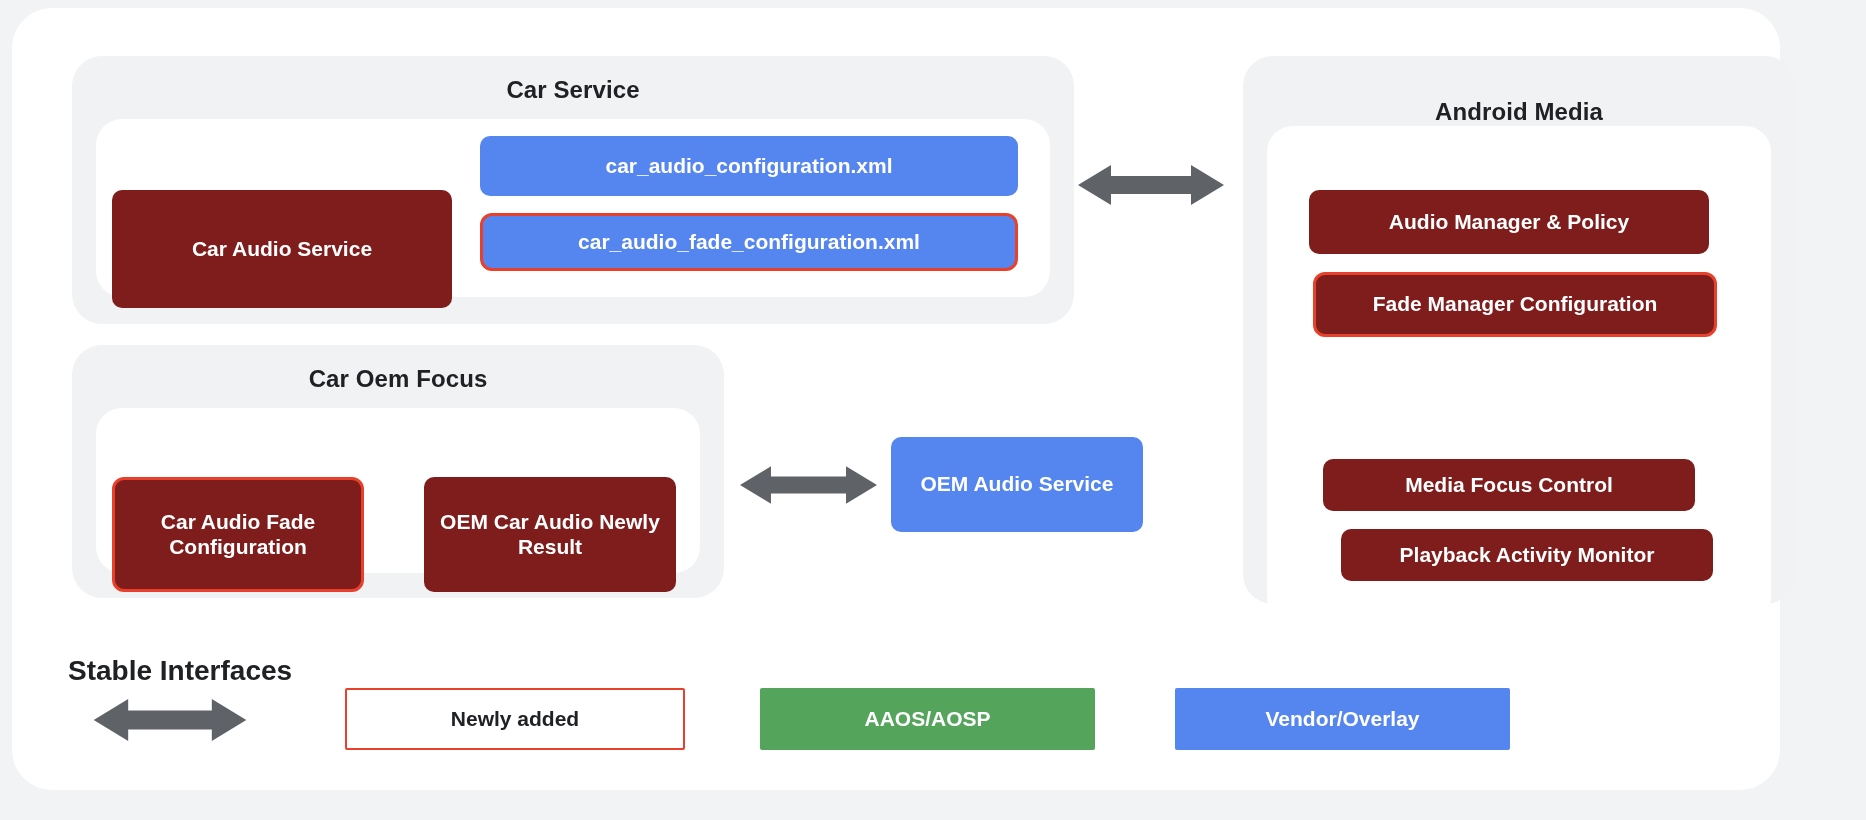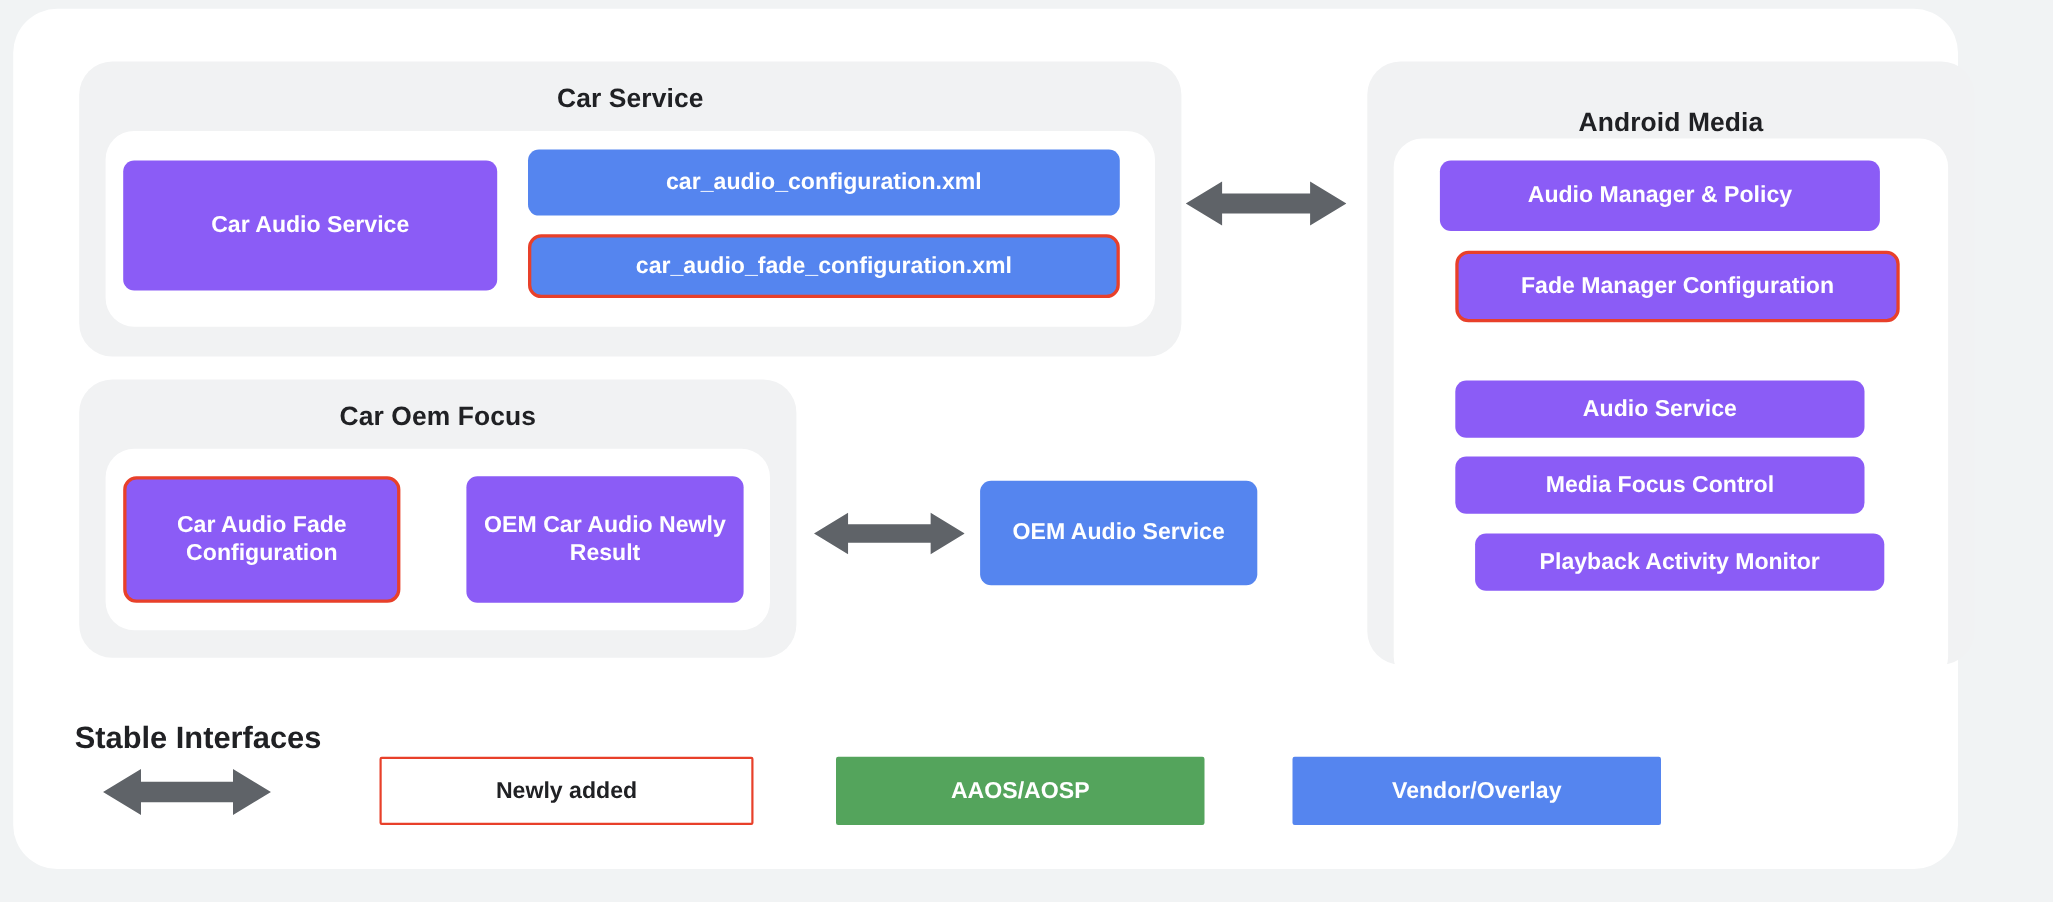--- a/index.html
+++ b/index.html
@@ -60,21 +60,21 @@
     justify-content: center;
     text-align: center;
     color: #ffffff;
     font-size: 21px;
     font-weight: 700;
     border-radius: 10px;
     line-height: 1.18;
     box-sizing: border-box;
     padding: 2px 8px;
   }
-  .green { background: #8b5cf6; }
+  .green { background: #7f1d1d; margin-top: 44px; }
   .blue  { background: #5585ef; }
   .highlight {
     border: 3px solid #e8402a;
     border-radius: 12px;
   }
 
   
   .arrow { position: absolute; }
   .arrow svg { display: block; }
 
@@ -129,23 +129,22 @@
 
     <div class="box green" style="left:352px; top:88px; width:252px; height:115px;">OEM Car Audio Newly Result</div>
   </div>
 
   <div class="group" style="left:1243px; top:56px; width:552px; height:548px;">
     <div class="group-title" style="top:42px;text-align:center;">Android Media</div>
     <div class="inner" style="left:24px; top:70px; width:504px; height:497px;"></div>
 
     <div class="box green" style="left:66px; top:90px; width:400px; height:64px;">Audio Manager &amp; Policy</div>
 
-    <div class="box green highlight" style="left:80px; top:172px; width:404px; height:65px;">Fade Manager Configuration</div>
+    <div class="box green highlight" style="left:70px; top:172px; width:404px; height:65px;">Fade Manager Configuration</div>
 
-    <div class="box green" style="left:80px; top:290px; width:372px; height:52px;">Audio Service</div>
 
     <div class="box green" style="left:80px; top:359px; width:372px; height:52px;">Media Focus Control</div>
 
     <div class="box green" style="left:98px; top:429px; width:372px; height:52px;">Playback Activity Monitor</div>
   </div>
 
   <div class="box blue" style="left:891px; top:437px; width:252px; height:95px;">OEM Audio Service</div>
 
   <div class="arrow" style="left:1078px; top:163px;">
     <svg width="146" height="44" viewBox="0 0 146 44" aria-hidden="true">

